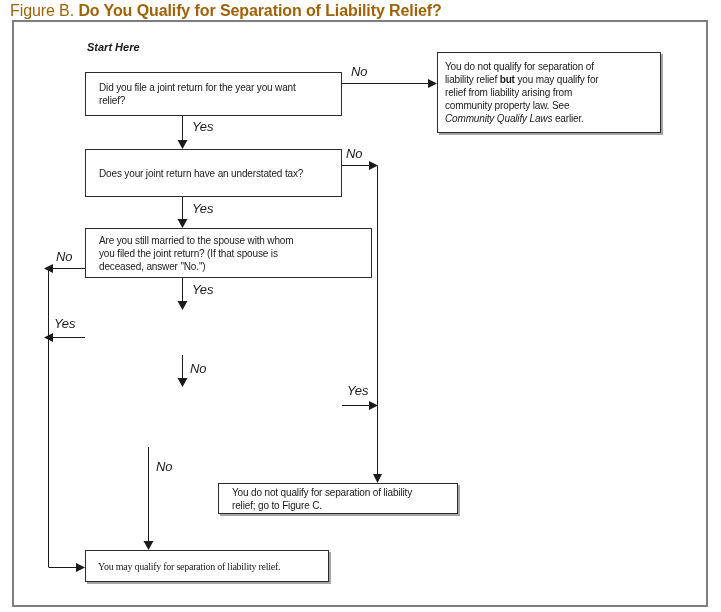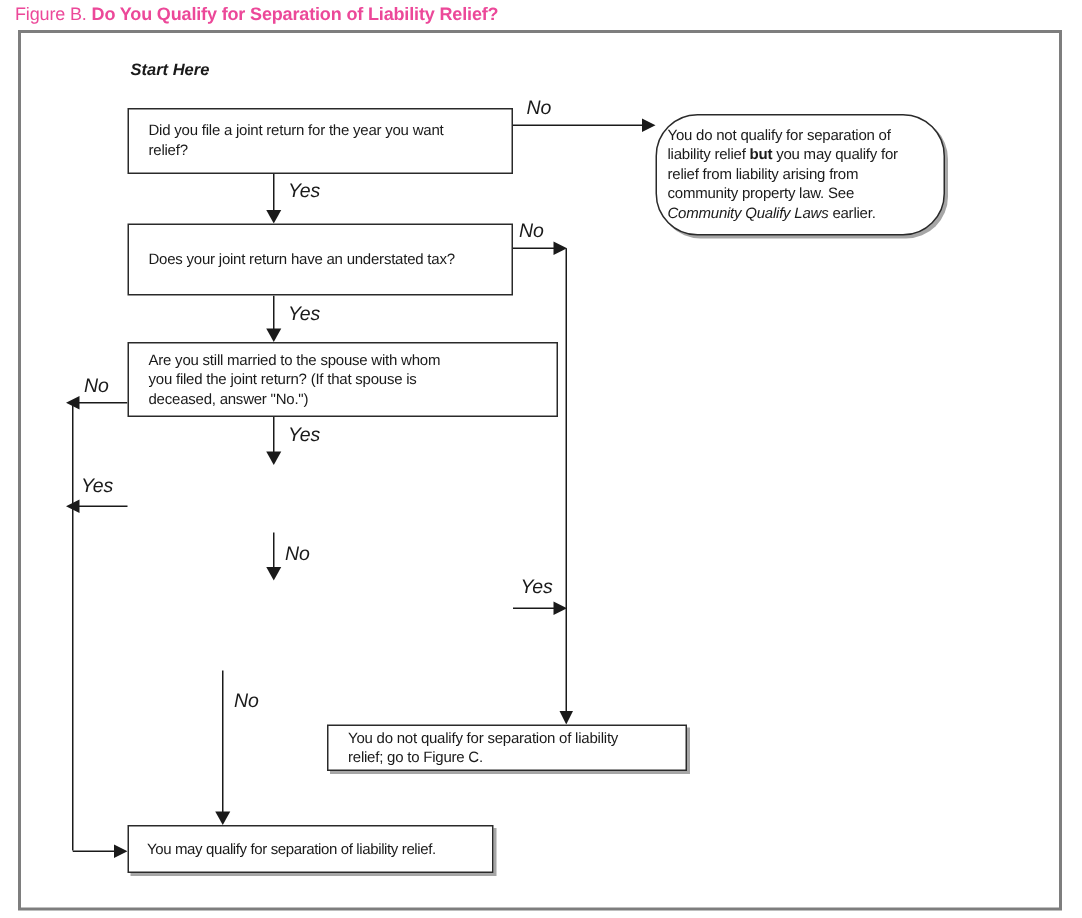--- a/index.html
+++ b/index.html
@@ -1,40 +1,40 @@
 <!DOCTYPE html>
 <html><head>
 <meta charset="utf-8">
 <style>
   html,body{margin:0;padding:0;background:#fff;}
   .canvas{
     position:relative;width:721px;height:612px;background:#fff;
     font-family:"Liberation Sans",sans-serif;color:#1a1a1a;overflow:hidden;
   }
-  .title{position:absolute;left:10px;top:2px;font-size:12px;letter-spacing:-0.1px;color:#ec4899;}
+  .title{position:absolute;left:10px;top:2px;font-size:16px;letter-spacing:-0.1px;color:#a16207;}
   .title b{font-weight:bold;}
   .frame{
     position:absolute;left:12px;top:20px;width:696px;height:587px;
     border:2px solid #7e7e7e;box-sizing:border-box;
   }
   .start-here{position:absolute;left:87px;top:41px;font-size:11px;font-weight:bold;font-style:italic;}
   .qbox{
     position:absolute;background:#fff;border:1px solid #2a2a2a;box-sizing:border-box;
     display:flex;align-items:center;
   }
   .obox{
     position:absolute;background:#fff;border:1px solid #2a2a2a;box-sizing:border-box;
     display:flex;align-items:center;box-shadow:2px 2px 0 #a6a6a6;
   }
   .btxt{
     font-size:10px;line-height:13px;letter-spacing:-0.15px;white-space:pre;display:block;
   }
   .pad13{padding-left:13px;}
   .pad7{padding-left:7px;}
-  .pad12{padding-left:12px;}
+  .pad12{padding-left:12px;font-family:Liberation Serif, serif;}
   .branch{
     position:absolute;font-size:13px;font-style:italic;letter-spacing:-0.1px;color:#1a1a1a;
   }
   svg.connectors{position:absolute;left:0;top:0;}
   svg.connectors line{stroke:#1a1a1a;stroke-width:1;}
   svg.connectors polygon{fill:#1a1a1a;stroke:none;}
 </style>
 </head>
 <body>
 
@@ -104,21 +104,21 @@
     </div>
 
   <div class="qbox" style="left:85px;top:228px;width:287px;height:50px;">
       <span class="btxt pad13">Are you still married to the spouse with whom
 you filed the joint return? (If that spouse is
 deceased, answer "No.")</span>
     </div>
 
 
 
-  <div class="obox" style="left:437px;top:76px;width:193px;height:81px;border-radius:28px;">
+  <div class="obox" style="left:437px;top:52px;width:224px;height:81px;">
       <span class="btxt pad7"><span>You do not qualify for separation of
 liability relief </span><b>but</b><span> you may qualify for
 relief from liability arising from
 community property law. See
 </span><i>Community Qualify Laws</i><span> earlier.</span></span>
     </div>
 
   <div class="obox" style="left:218px;top:483px;width:240px;height:31px;">
       <span class="btxt pad13">You do not qualify for separation of liability
 relief; go to Figure C.</span>

